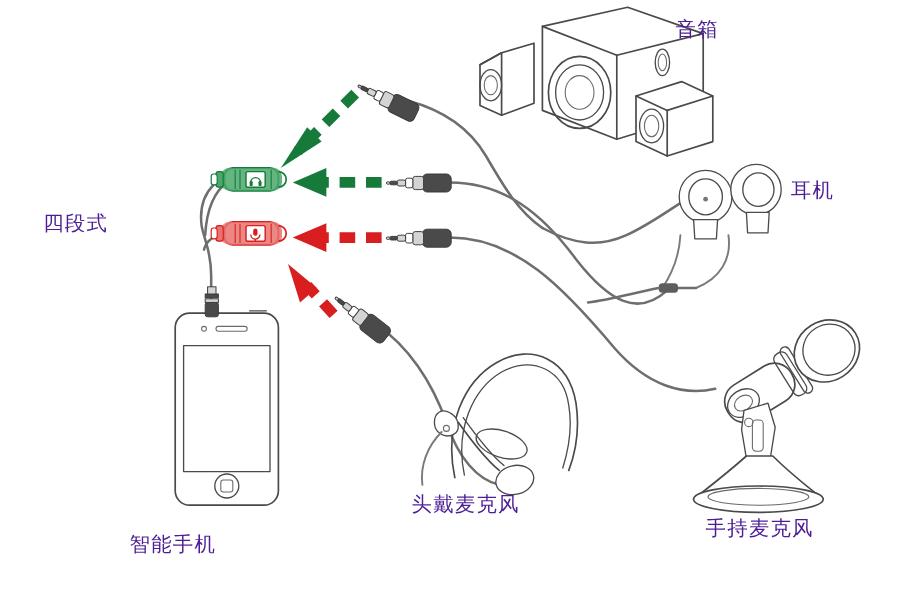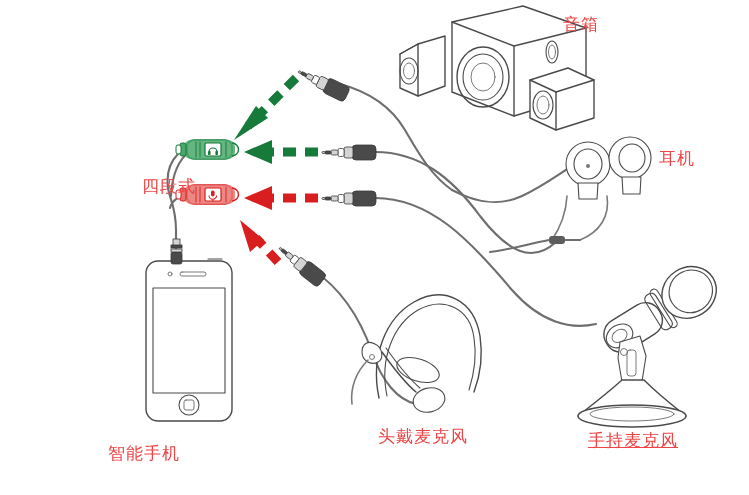--- a/index.html
+++ b/index.html
@@ -19,37 +19,37 @@
   }
   #art {
     position: absolute;
     left: 0;
     top: 0;
     width: 749px;
     height: 495px;
   }
   .lbl {
     position: absolute;
-    color: #ef4444;
+    color: #4c1d95;
     font-size: 17px;
     line-height: 1.35;
     letter-spacing: 1px;
     white-space: nowrap;
     font-family: "Liberation Sans", "DejaVu Sans", sans-serif;
   }
   .lbl.center { text-align: center; }
   .lbl.two-line { text-align: center; }
-  #label-splitter { left: 36px; top: 176px; width: 160px; text-align: right; }
+  #label-splitter { left: 36px; top: 176px; width: 160px; text-align: left; }
   #label-splitter .l1 { display: block; }
   #label-splitter .l2 { display: block; }
   #label-speakers { left: 563px; top: 14px; }
   #label-earphones { left: 659px; top: 148px; }
   #label-phone { left: 108px; top: 443px; width: 160px; text-align: left; }
-  #label-headset-mic { left: 343px; top: 426px; width: 160px; text-align: center; }
-  #label-handheld-mic { left: 553px; top: 430px; width: 160px; text-align: center; text-decoration: underline; }
+  #label-headset-mic { left: 343px; top: 410px; width: 160px; text-align: left; }
+  #label-handheld-mic { left: 553px; top: 430px; width: 160px; text-align: center; }
 </style>
 </head>
 <body>
 
 <div id="stage">
 
   <svg id="art" viewBox="0 0 749 495">
     <defs>
       <style>
         .ln  { fill:none; stroke:#4a4a4a; stroke-width:1.4; stroke-linecap:round; stroke-linejoin:round; }

